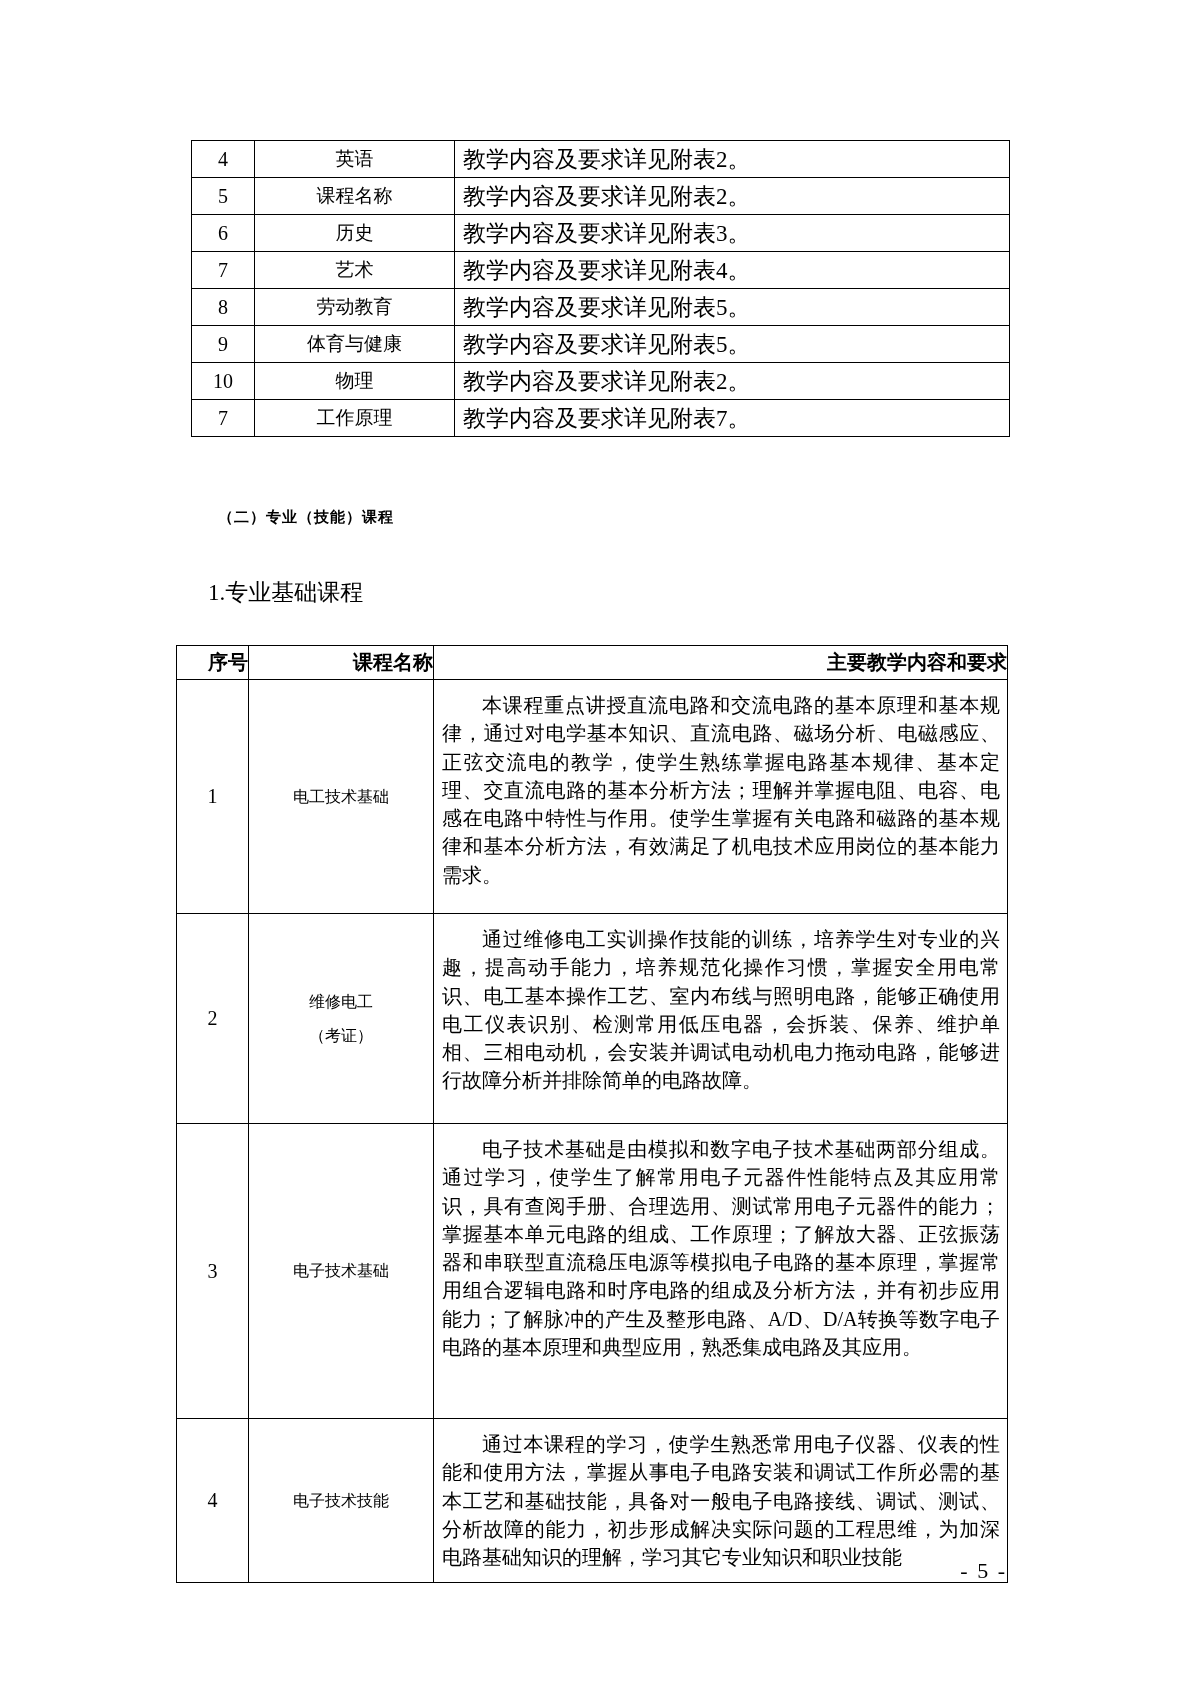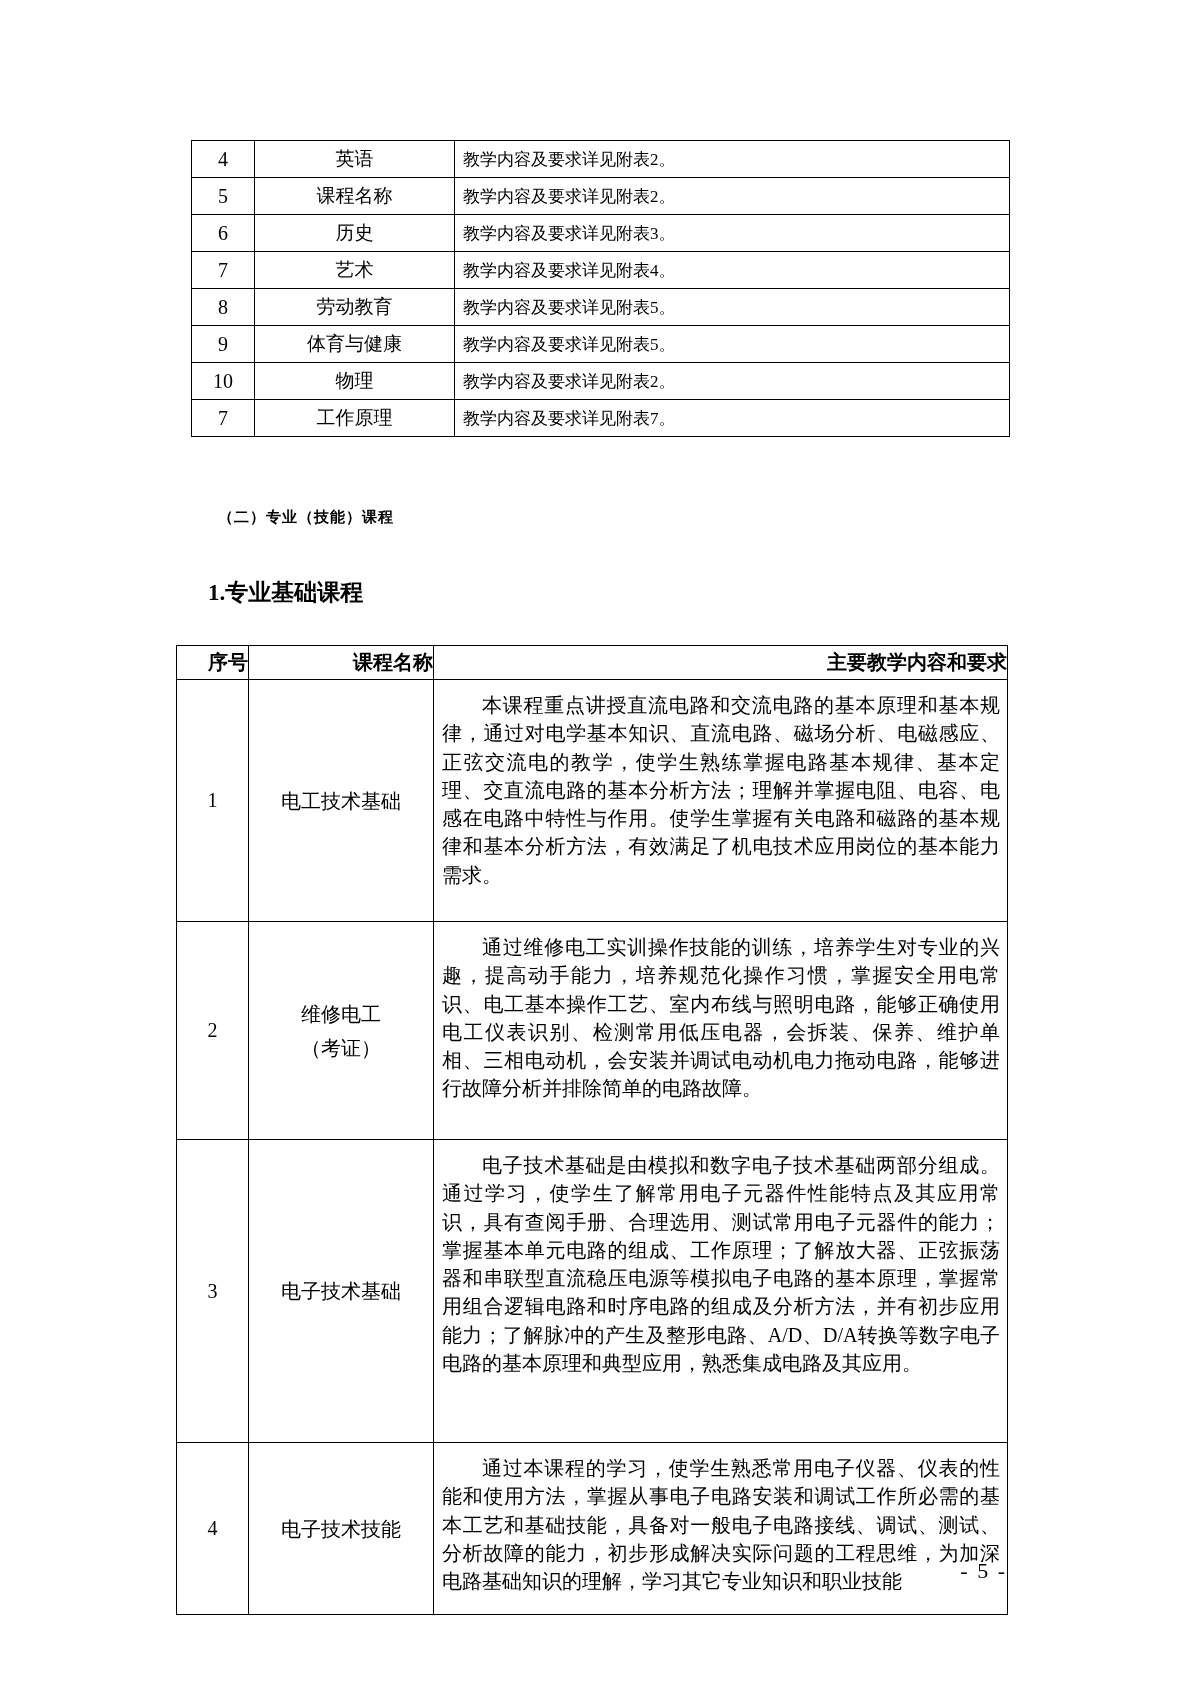--- a/index.html
+++ b/index.html
@@ -12,50 +12,50 @@
     color:#000;
     overflow:hidden;
   }
 
   
   table { border-collapse:collapse; table-layout:fixed; }
   .t1 { position:absolute; left:191px; top:140px; width:818px; }
   .t1 td { border:1.5px solid #000; height:36px; padding:0; overflow:hidden; }
   .t1 .no   { text-align:center; font-size:20px; }
   .t1 .name { text-align:center; font-size:19px;margin-left:14px; }
-  .t1 .desc { text-align:left; padding-left:8px; font-size:17px; }
+  .t1 .desc { text-align:left; padding-left:8px; font-size:23px; }
 
   
   .h-section {
     position:absolute; left:218px; top:508px;
     font-size:15px; font-weight:bold; letter-spacing:1px;
   }
   .h-sub {
     position:absolute; left:208px; top:577px;
-    font-size:23px; font-weight:bold;
+    font-size:23px; font-weight:normal;
   }
 
   
   .t2 { position:absolute; left:176px; top:645px; width:831px; }
   .t2 th, .t2 td { border:1.5px solid #000; overflow:hidden; }
   .t2 th {
     height:33px; padding:0;
     font-size:20px; font-weight:bold; text-align:right; vertical-align:middle;
   }
   .t2 .no {
     text-align:center; vertical-align:middle; font-size:20px; padding:0;
   }
   .t2 .name {
-    text-align:center; vertical-align:middle; font-size:20px; padding:0;
+    text-align:center; vertical-align:middle; font-size:16px; padding:0;
     white-space:pre-line; line-height:34px;
   }
   .t2 .desc {
     vertical-align:top; text-align:justify;
     font-size:20px; line-height:28.3px;
-    padding:11px 7px 8px 8px;
+    padding:11px 7px 0 8px;
     text-indent:2em;
   }
   .r1 td { height:222px; }
   .r2 td { height:198px; }
   .r3 td { height:283px; }
   .r4 td { height:152px; }
 
   
   .pagenum {
     position:absolute; top:1558px; right:184px;

